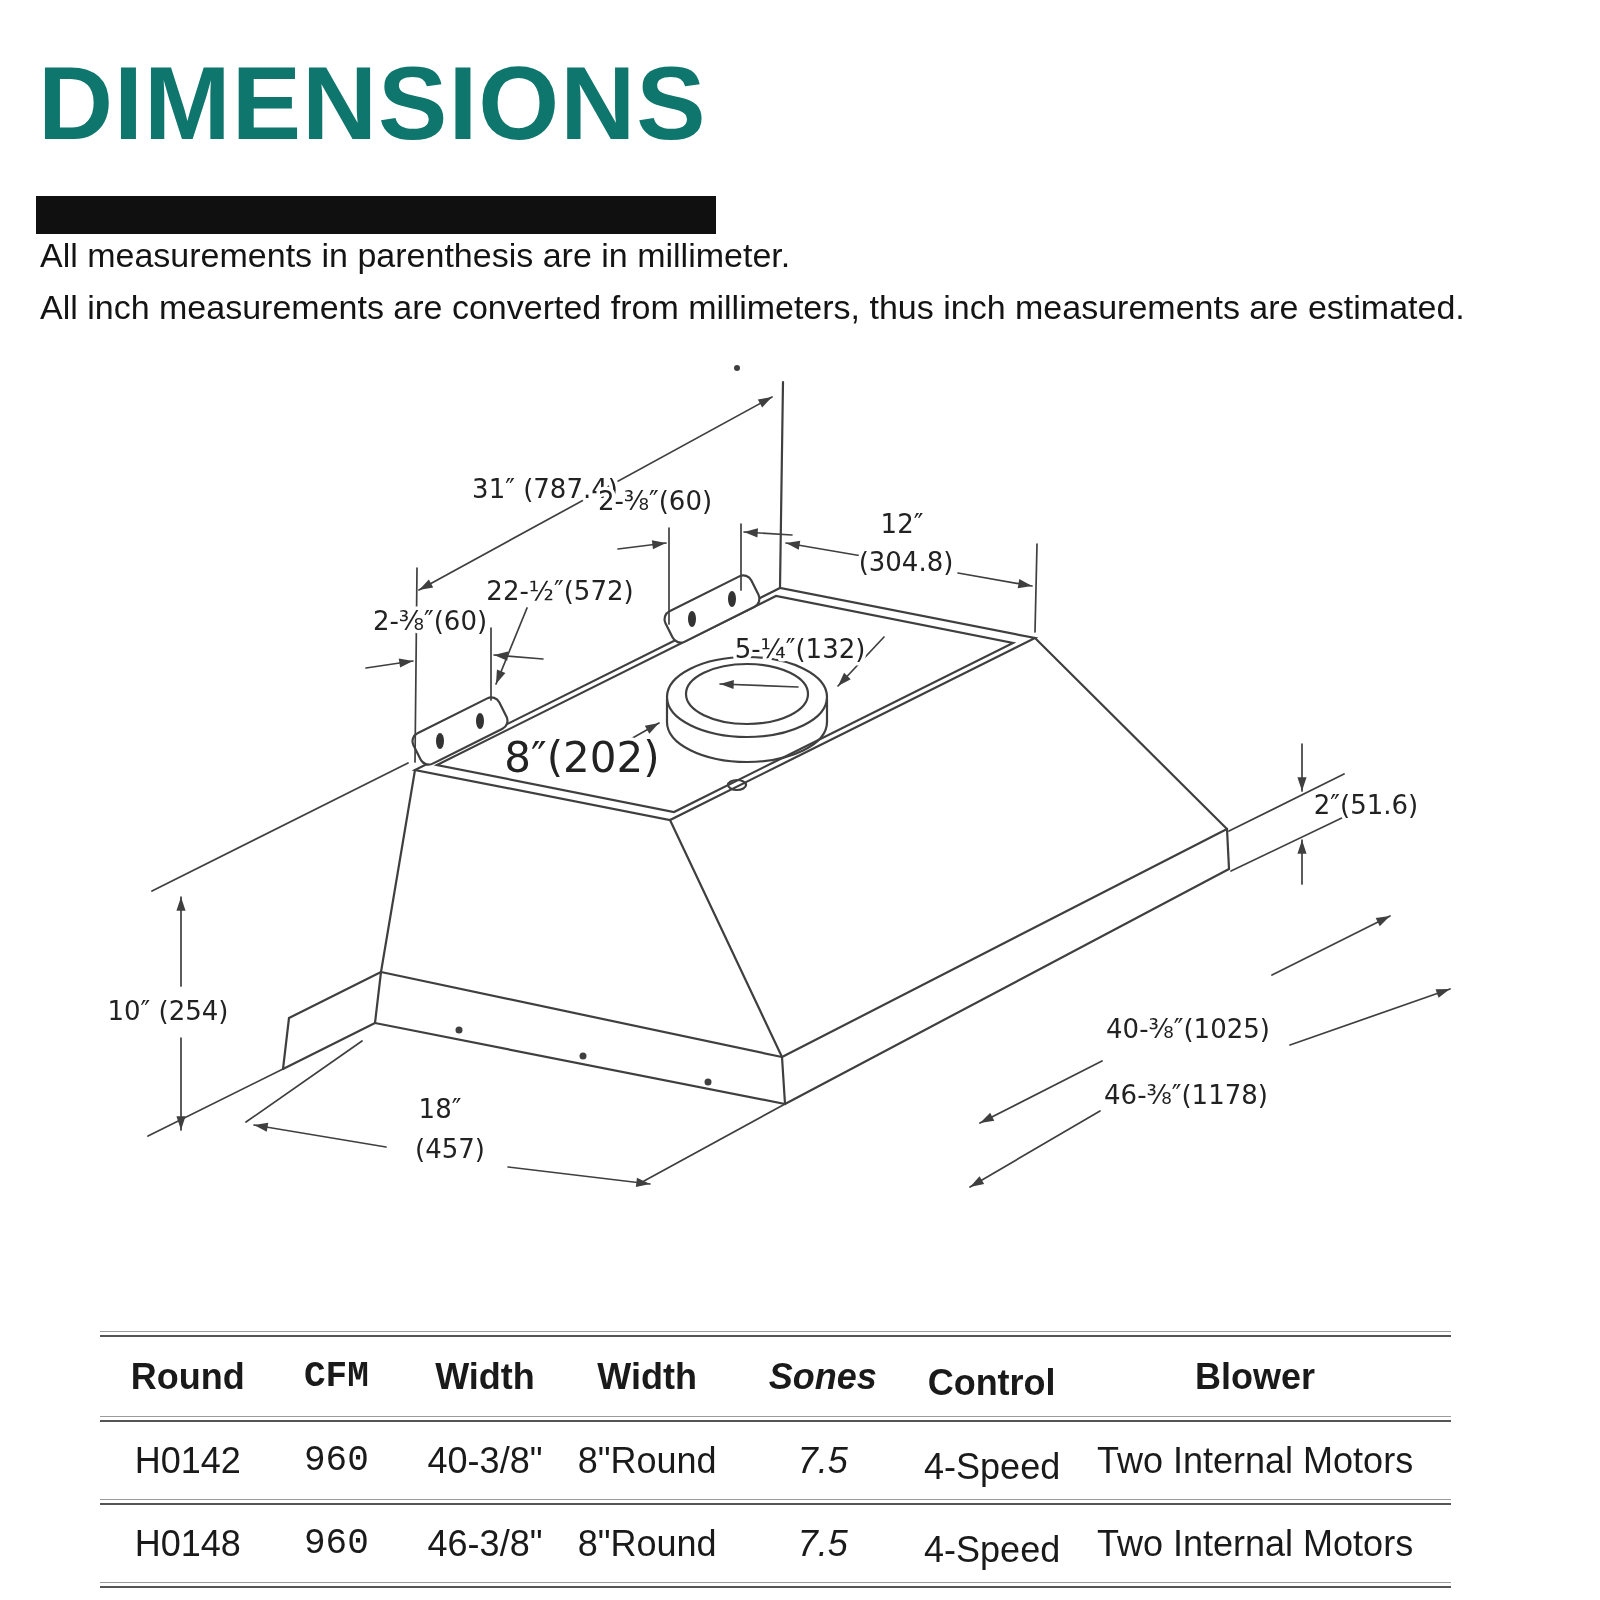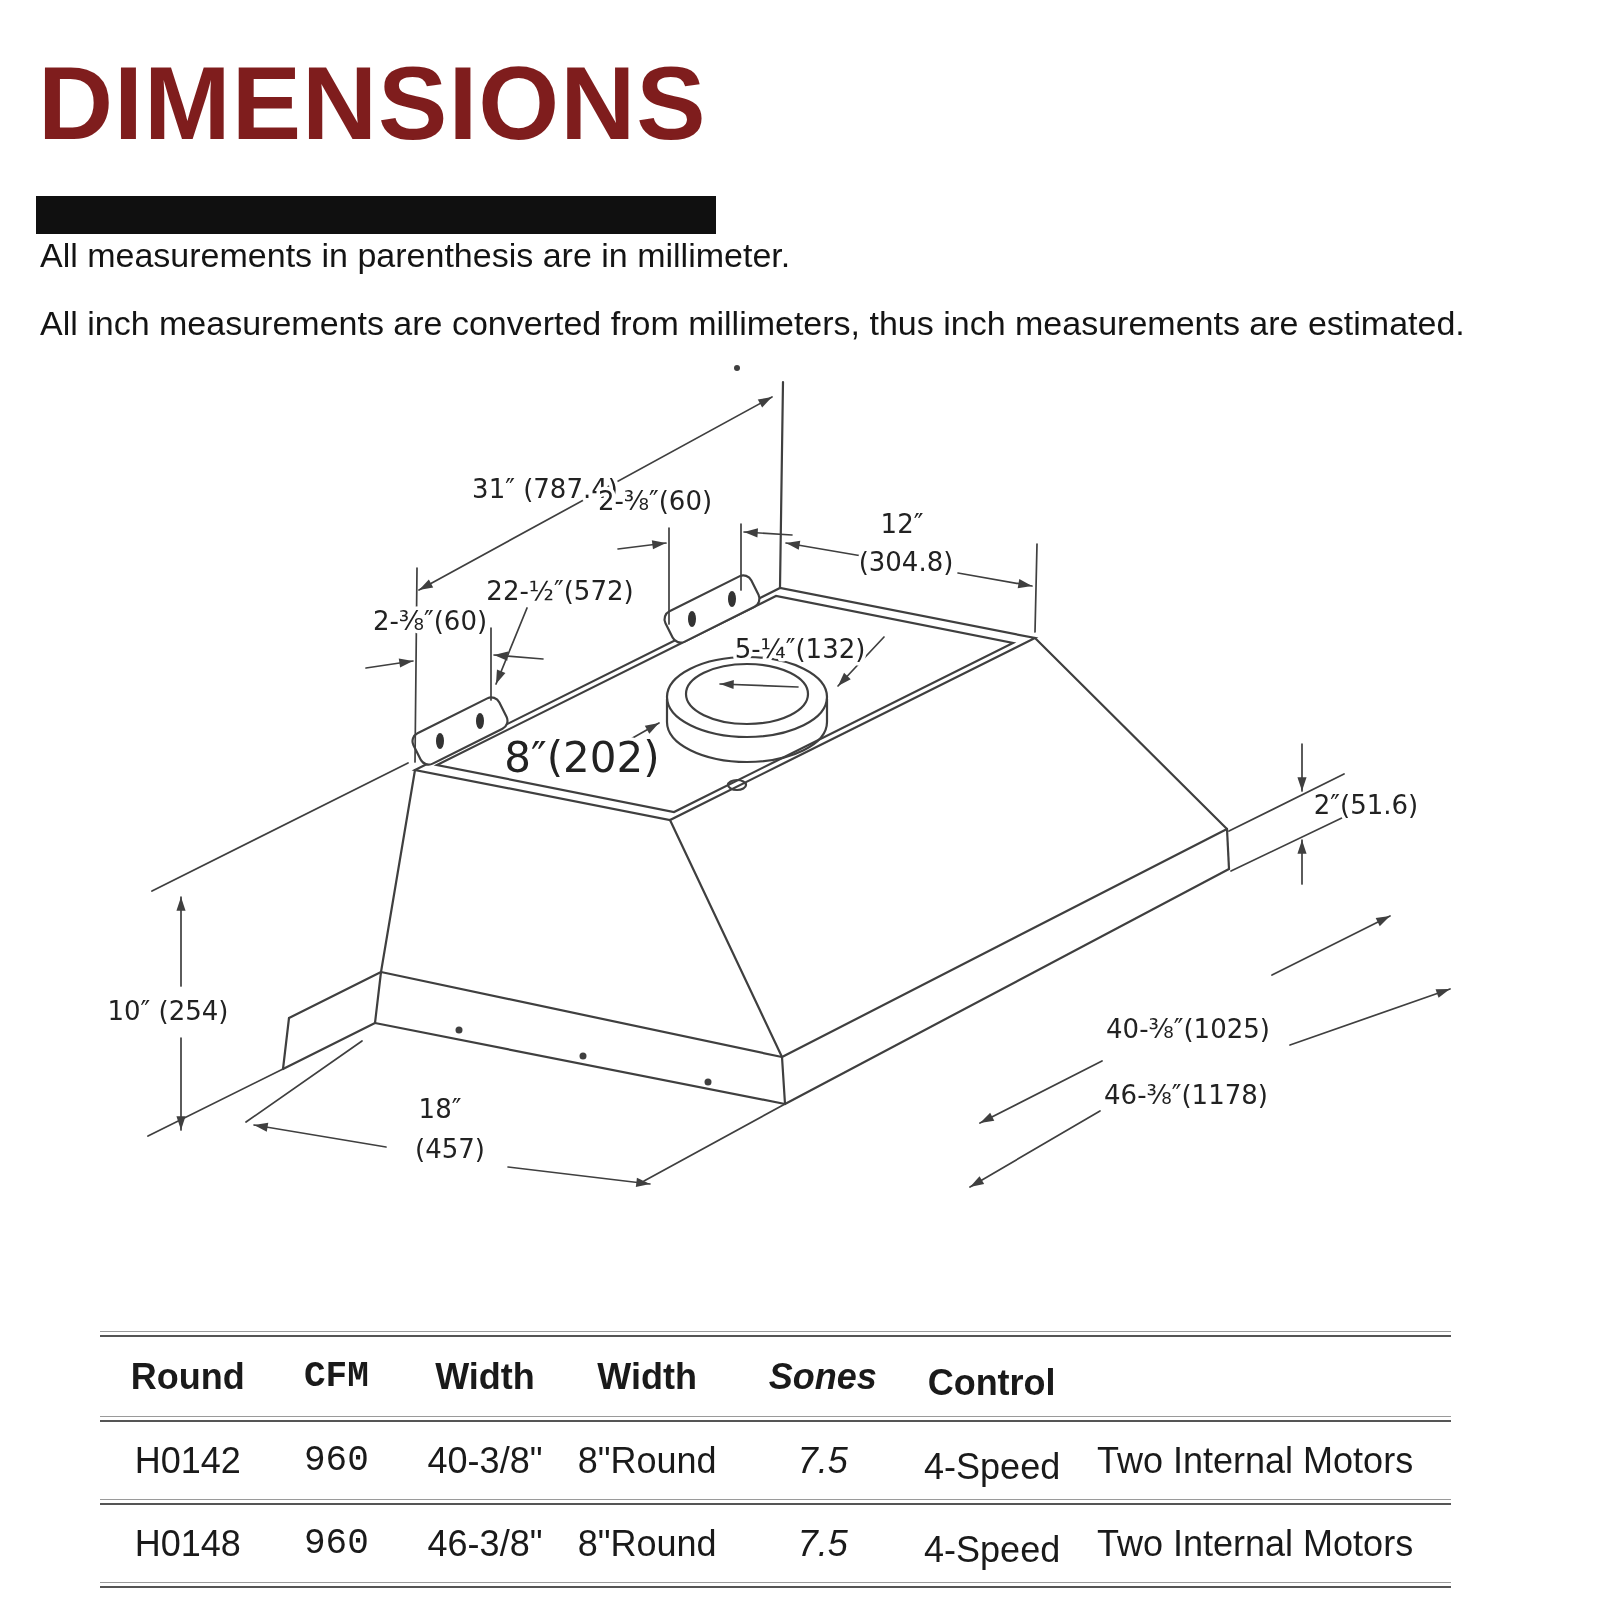--- a/index.html
+++ b/index.html
@@ -2,29 +2,29 @@
 <html><head>
 <meta charset="utf-8">
 <style>
   html,body{margin:0;padding:0;}
   body{
     width:1600px;height:1600px;background:#ffffff;position:relative;
     font-family:"Liberation Sans",sans-serif;color:#1a1a1a;overflow:hidden;
   }
   .page-title{
     position:absolute;left:38px;top:44px;margin:0;
-    font-size:104px;font-weight:700;color:#7f1d1d;letter-spacing:1px;
+    font-size:104px;font-weight:700;color:#0f766e;letter-spacing:1px;
     font-family:"Liberation Sans",sans-serif;
   }
   .title-bar{
     position:absolute;left:36px;top:196px;width:680px;height:38px;background:#101010;
   }
   .note{position:absolute;left:40px;font-size:34px;color:#141414;margin:0;white-space:nowrap;}
   .note-1{top:236px;}
-  .note-2{top:304px;}
+  .note-2{top:288px;}
 
   svg.drawing{position:absolute;left:0;top:0;}
   .st{stroke:#3f3f3f;stroke-width:2.2px;fill:none;stroke-linecap:round;}
   .stf{stroke:#3f3f3f;stroke-width:2.2px;fill:#ffffff;}
   .dl{stroke:#3f3f3f;stroke-width:1.7px;fill:none;stroke-linecap:round;}
   .dim{
     font-family:"DejaVu Sans",sans-serif;font-size:26px;fill:#222222;
     stroke:#ffffff;stroke-width:7px;paint-order:stroke;stroke-linejoin:round;
     text-anchor:middle;
   }
@@ -191,20 +191,21 @@
 
 <div class="spec-table">
   <div class="t-rule"></div>
   <div class="t-row head">
     <div class="t-cell c0">Round</div>
     <div class="t-cell c1">CFM</div>
     <div class="t-cell c2">Width</div>
     <div class="t-cell c3">Width</div>
     <div class="t-cell c4">Sones</div>
     <div class="t-cell c5">Control</div>
+    <div class="t-cell c6">Blower</div>
   </div>
   <div class="t-rule"></div>
   <div class="t-row">
     <div class="t-cell c0">H0142</div>
     <div class="t-cell c1">960</div>
     <div class="t-cell c2">40-3/8"</div>
     <div class="t-cell c3">8"Round</div>
     <div class="t-cell c4">7.5</div>
     <div class="t-cell c5">4-Speed</div>
     <div class="t-cell c6">Two Internal Motors</div>

